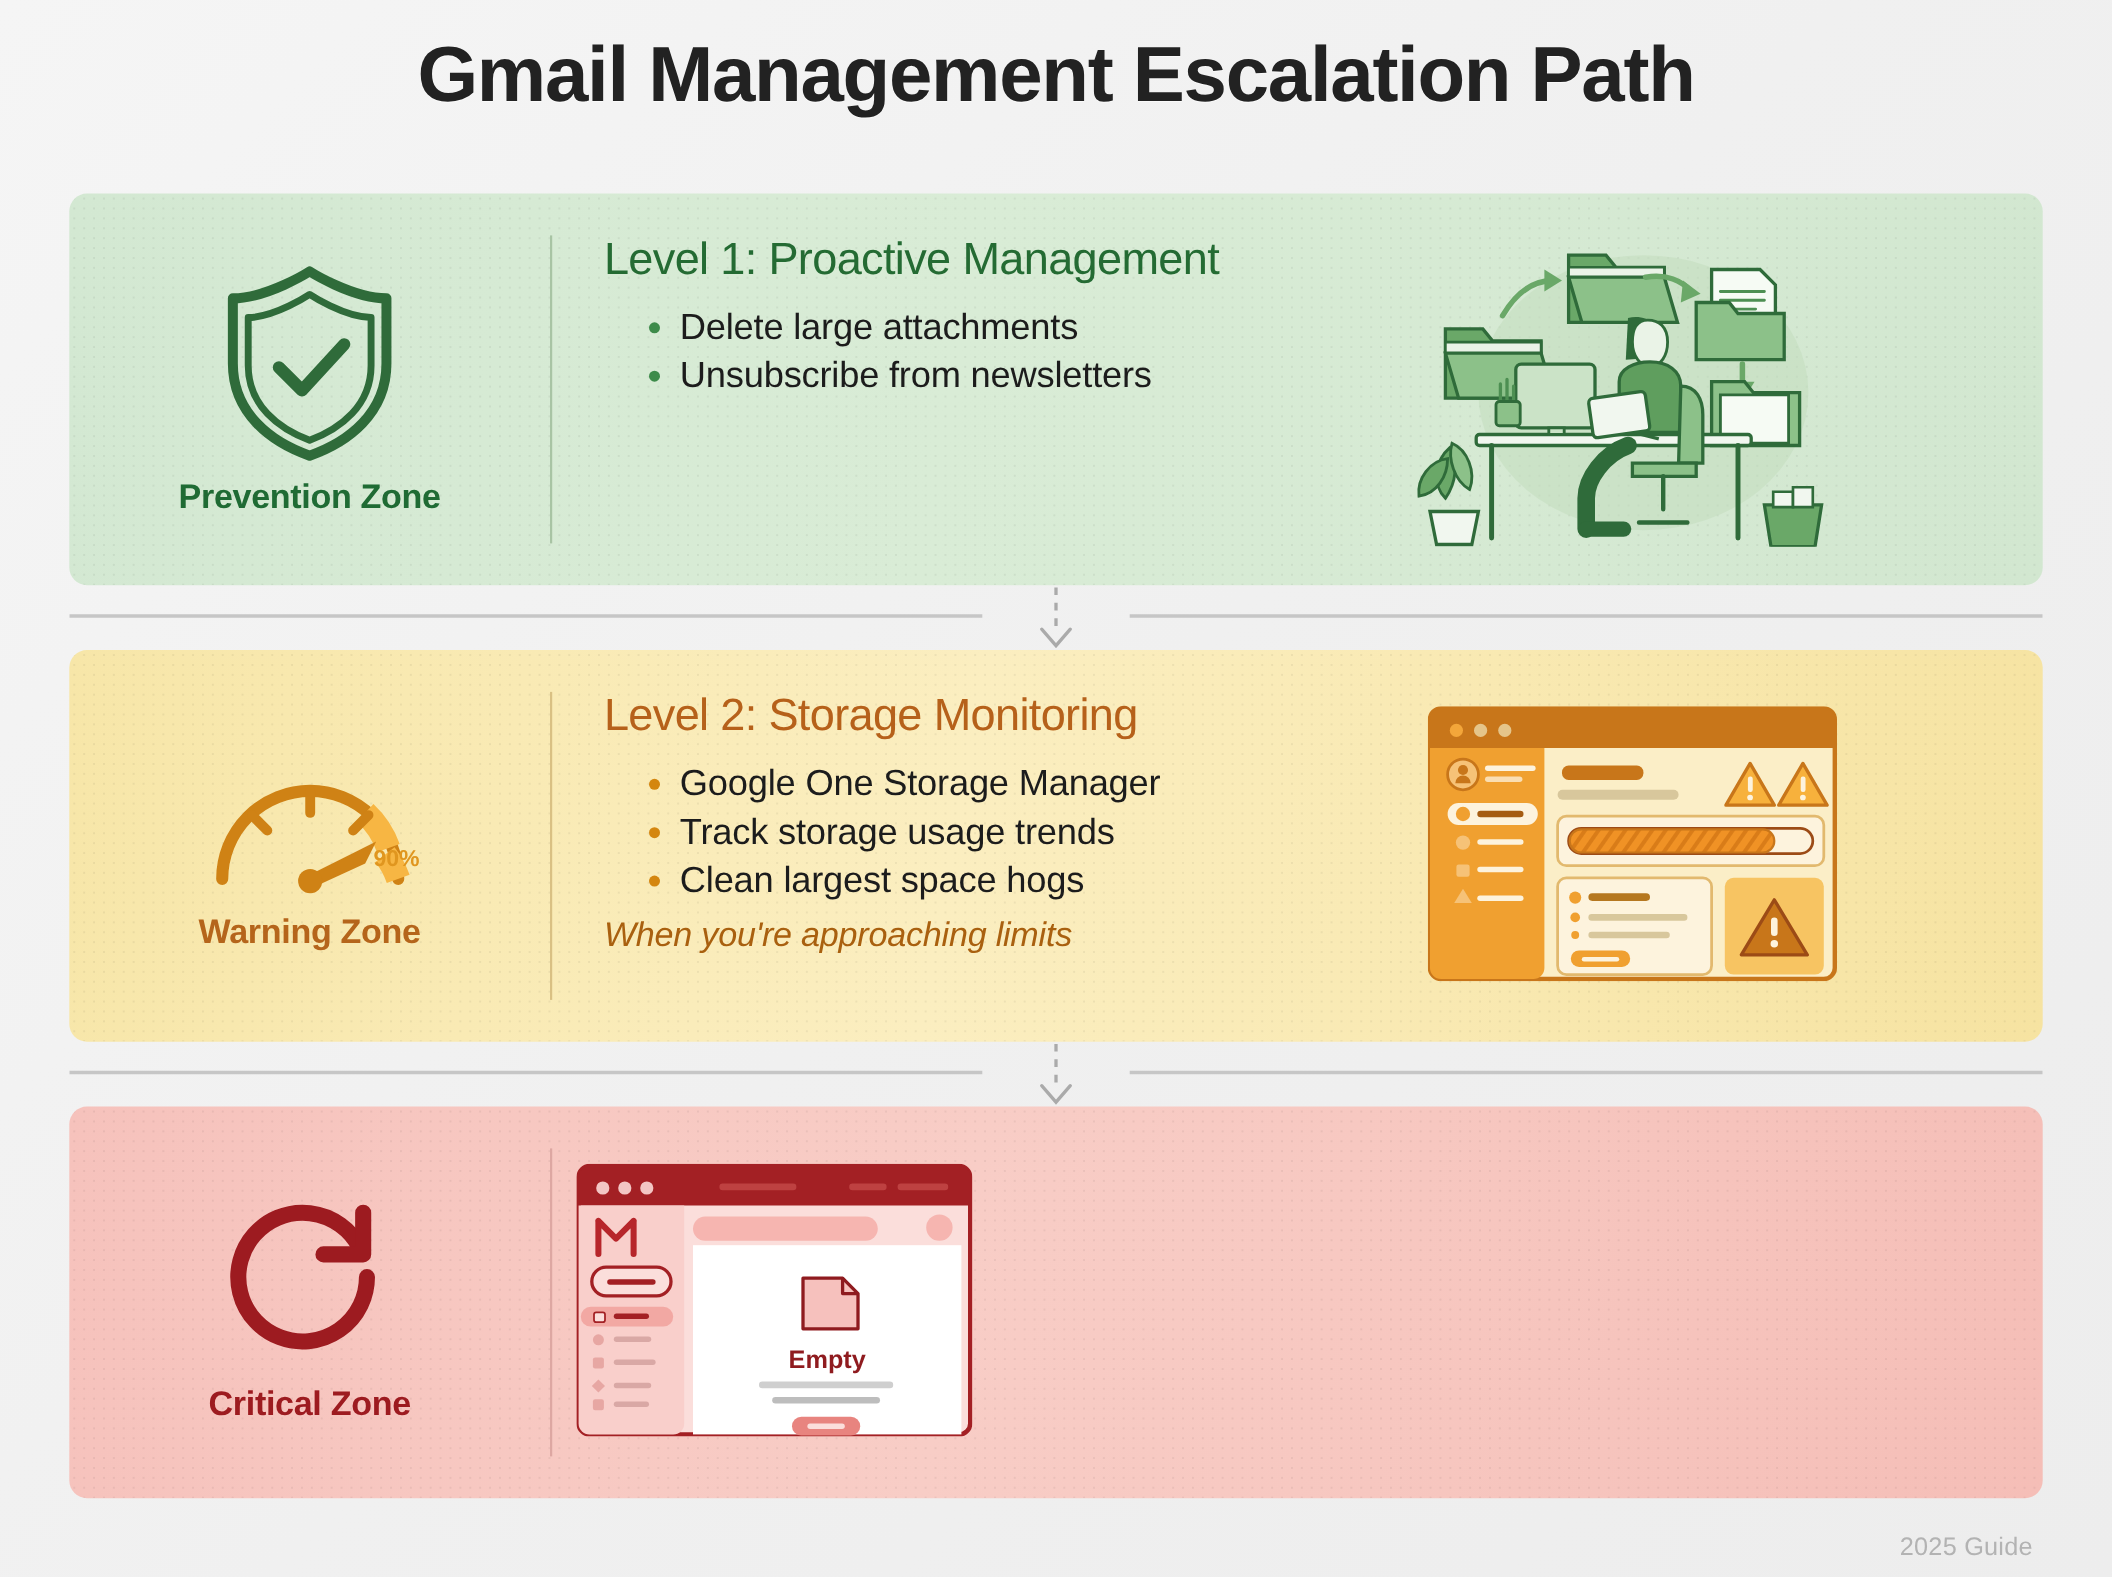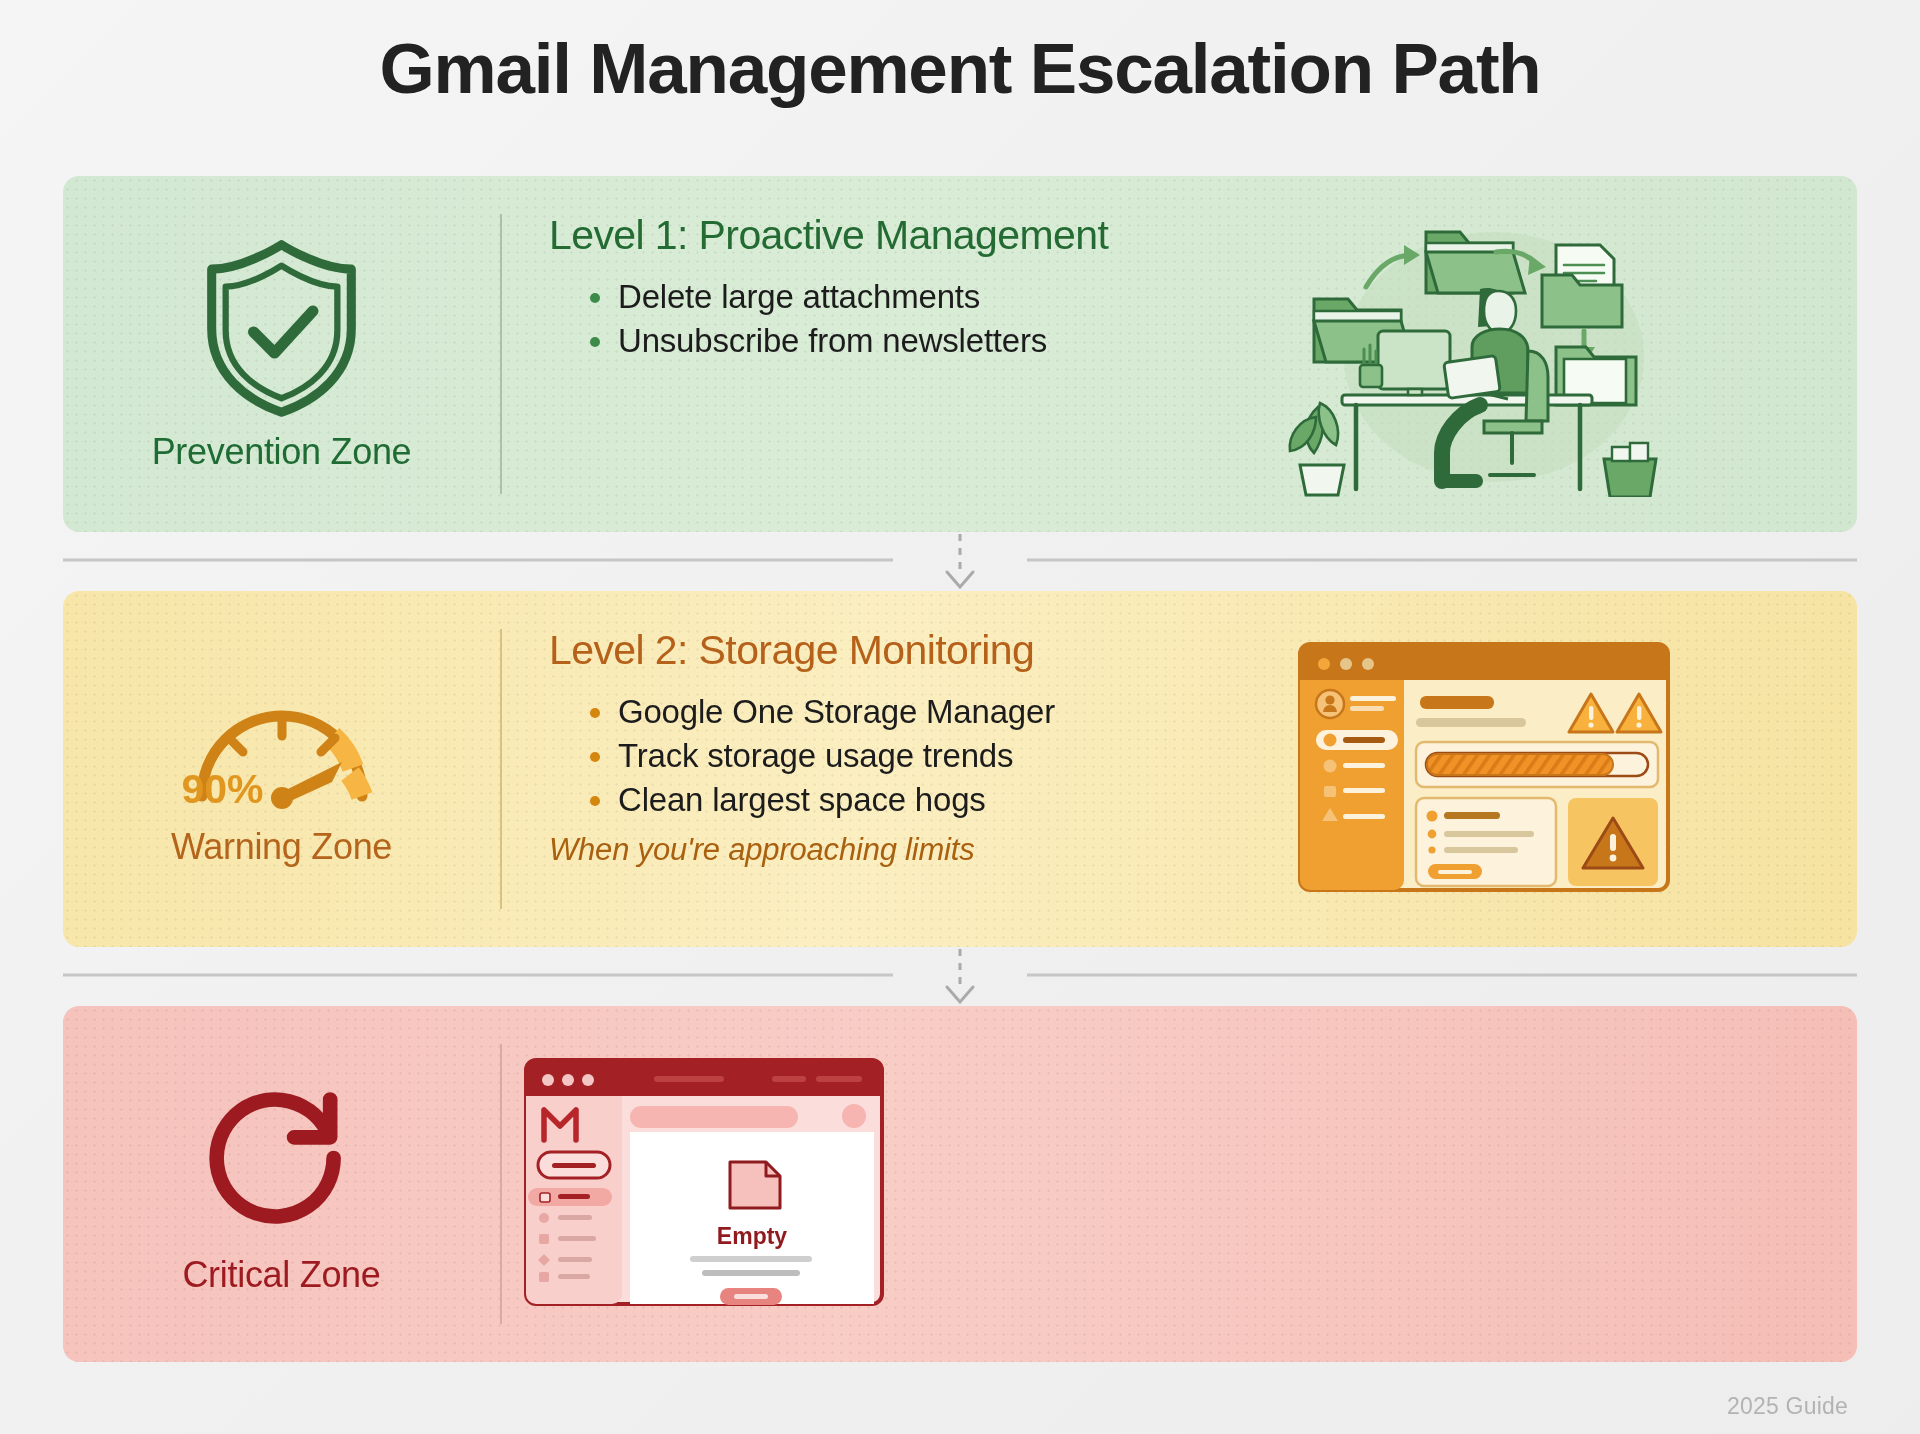--- a/index.html
+++ b/index.html
@@ -55,34 +55,34 @@
   .icon-col {
     width: 437px;
     flex: 0 0 437px;
     display: flex; flex-direction: column;
     align-items: center; justify-content: center;
     position: relative; z-index: 2;
     gap: 6px;
   }
   .icon-art { position: relative; display:block; }
   .zone-label {
-    font-size: 36px;
-    font-weight: 400;
+    font-size: 31px;
+    font-weight: 700;
     letter-spacing: -0.3px;
   }
   .zl-green  { color: #1f6b34; }
   .zl-orange { color: #b5651b; }
   .zl-red    { color: #9d1b20; }
 
   .gauge-wrap { position: relative; width: 200px; height: 150px; }
   .gauge-pct {
     position: absolute;
     left: 0; right: 0; top: 96px;
-    text-align: left;
-    font-size: 41px; font-weight: 700;
+    text-align: right;
+    font-size: 21px; font-weight: 700;
     color: #e0961f;
   }
 
   
   .vdiv {
     width: 2px;
     margin: 38px 0;
     flex: 0 0 2px;
     position: relative; z-index: 2;
   }

